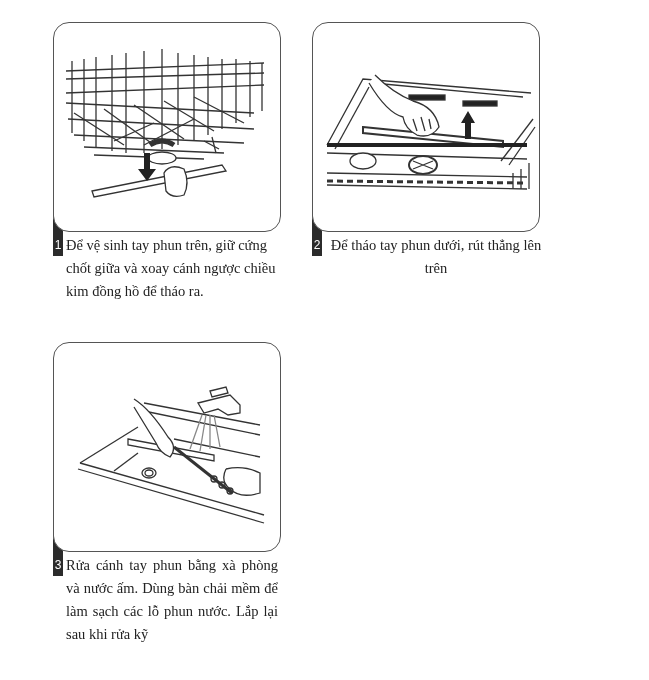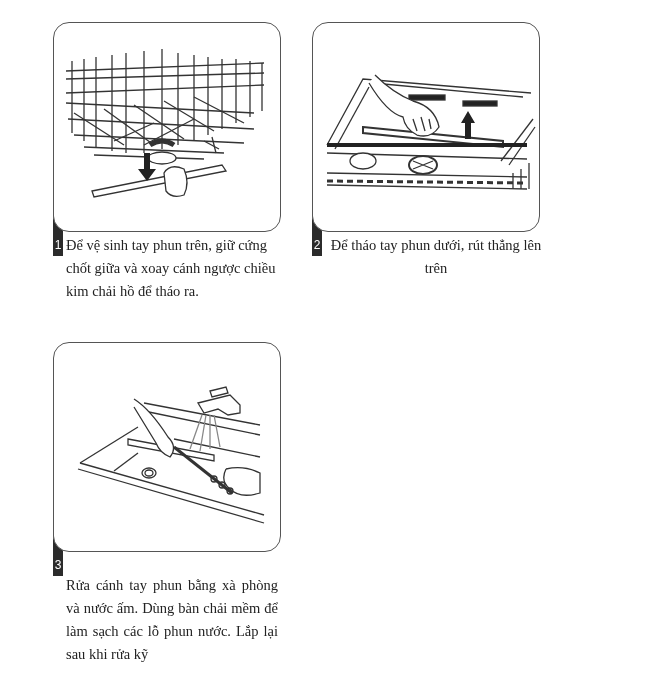--- a/index.html
+++ b/index.html
@@ -8,21 +8,21 @@
   .step { position: absolute; }
   .card { position: absolute; width: 228px; height: 210px; background: #fff;
           border: 1.5px solid #555; border-radius: 16px; box-sizing: border-box; overflow: hidden; }
   .card svg { position: absolute; left: 0; top: 0; }
   .badge-bar { position: absolute; left: -2px; width: 10px; background: #2b2b2b; }
   .badge { position: absolute; width: 10px; height: 22px; background: #2b2b2b; color: #fff;
            font-family: "Liberation Sans", sans-serif; font-size: 12px; line-height: 22px;
            text-align: center; }
   .caption { position: absolute; font-family: "Liberation Serif", serif; font-size: 14.5px;
              line-height: 23px; color: #222; }
-  .just { text-align: justify; text-align-last: left; margin-top: 20px; }
+  .just { text-align: justify; text-align-last: left; }
 </style>
 </head>
 <body>
 
 <div class="step">
   <div class="badge-bar" style="left:53px;top:210px;height:26px;"></div>
   <div class="card" style="left:53px;top:22px;">
     <svg width="228" height="210" viewBox="0 0 228 210">
       <g stroke="#333" stroke-width="1.3" fill="none">
 
@@ -65,21 +65,21 @@
 
         <path d="M110 150 Q116 140 130 146 Q136 160 130 172 Q118 176 112 168 Z" fill="#fff"></path>
         <path d="M150 118 L165 126"></path>
           <path d="M158 114 L162 130"></path>
       </g>
 
       <path d="M90 130 L96 130 L96 146 L102 146 L93 158 L84 146 L90 146 Z" fill="#222"></path>
     </svg>
   </div>
   <div class="badge" style="left:53px;top:234px;">1</div>
-  <div class="caption" style="left:66px;top:234px;width:210px;text-indent:0;padding-left:0;">Để vệ sinh tay phun trên, giữ cứng chốt giữa và xoay cánh ngược chiều kim chải hồ để tháo ra.</div>
+  <div class="caption" style="left:66px;top:234px;width:210px;text-indent:0;padding-left:0;">Để vệ sinh tay phun trên, giữ cứng chốt giữa và xoay cánh ngược chiều kim đồng hồ để tháo ra.</div>
 </div>
 
 <div class="step">
   <div class="badge-bar" style="left:312px;top:210px;height:26px;"></div>
   <div class="card" style="left:312px;top:22px;">
     <svg width="228" height="210" viewBox="0 0 228 210">
       <g stroke="#333" stroke-width="1.3" fill="none">
 
         <path d="M14 122 L50 56 L218 70"></path>
         <path d="M22 126 L56 64"></path>

